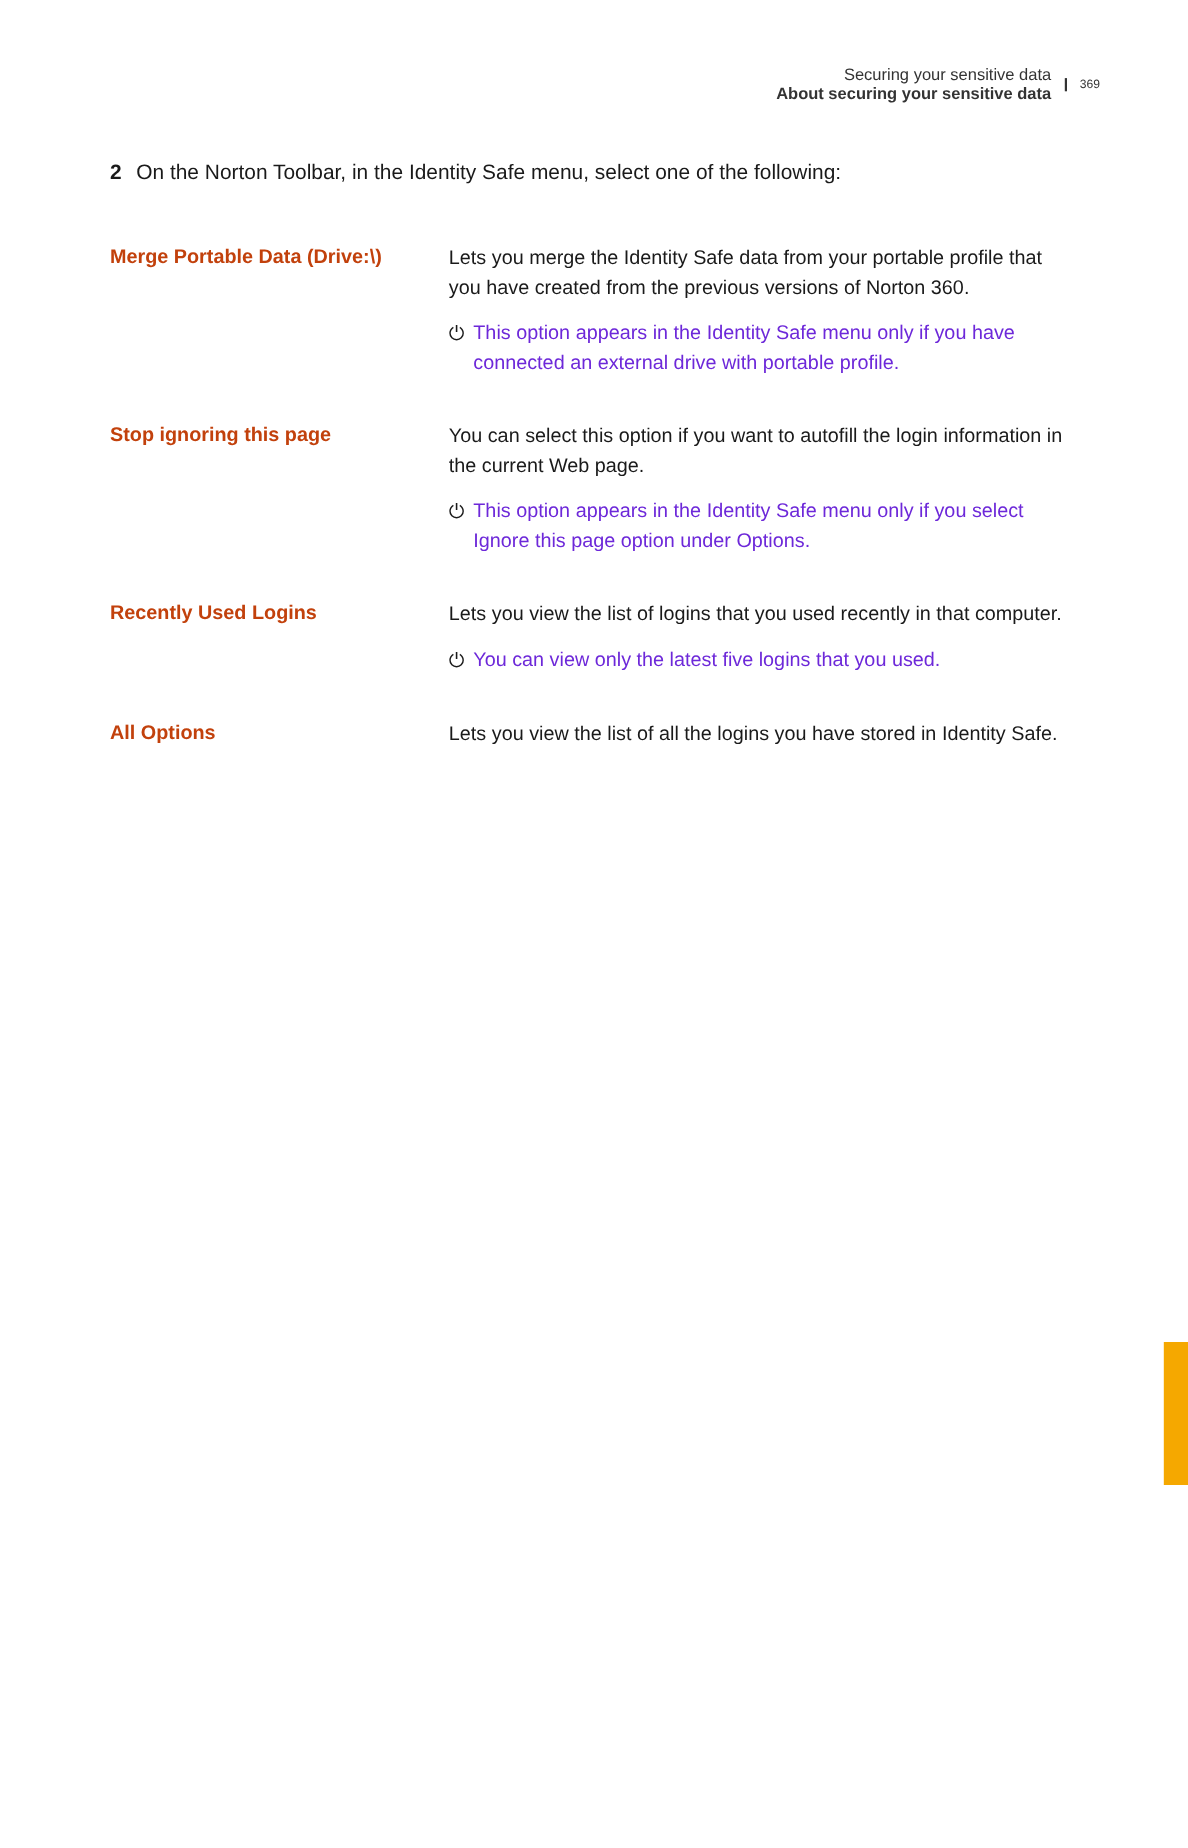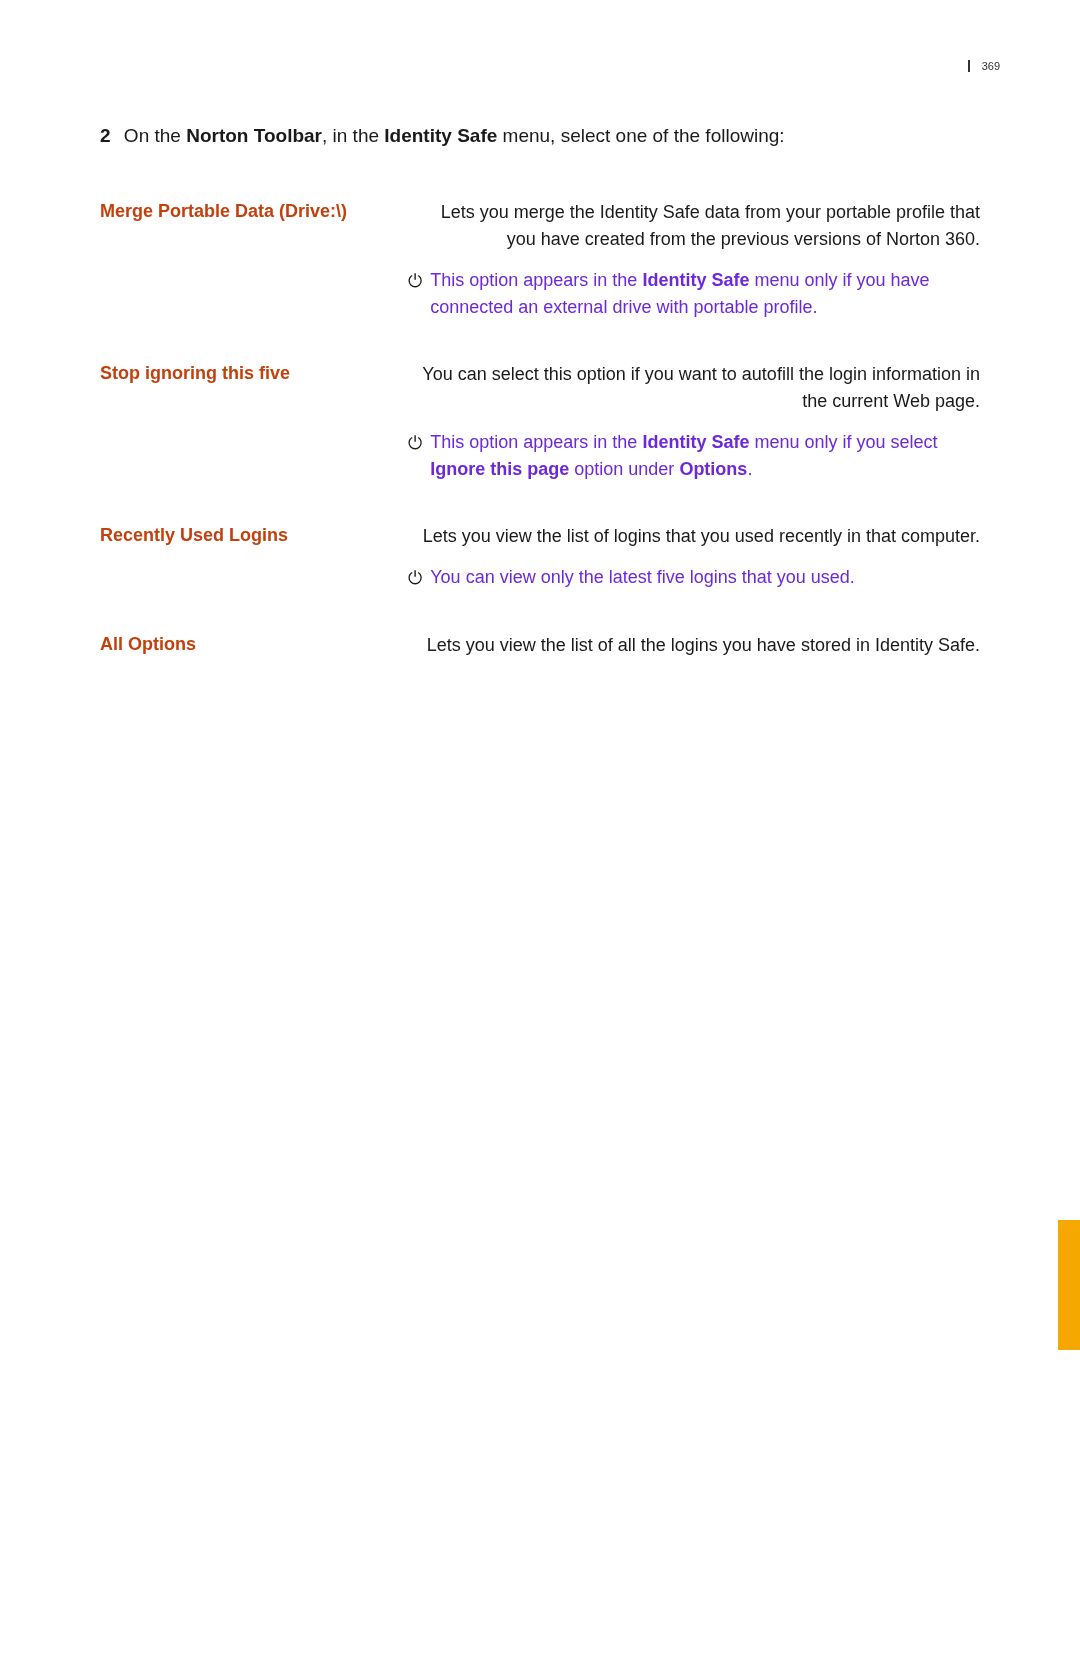--- a/index.html
+++ b/index.html
@@ -114,21 +114,20 @@
       width: 65%;
       padding: 0 0 40px 0;
       font-family: Arial, Helvetica, sans-serif;
       font-size: 18px;
       color: #1a1a1a;
       line-height: 1.5;
     }
 
     .option-desc-main {
       margin-bottom: 14px;
-      text-align: right;
     }
 
     .note-block {
       display: flex;
       align-items: flex-start;
       gap: 8px;
       margin-top: 10px;
       line-height: 1.5;
     }
 
@@ -151,30 +150,34 @@
       position: absolute;
       right: 0;
       bottom: 330px;
       width: 22px;
       height: 130px;
       background-color: #F5A800;
     }
 
     
     .bold {
-      font-weight: bold;
+      font-weight: normal;
     }
   </style>
 </head>
 <body>
 
 <div class="page-container">
 
   <div class="page-header">
     <div class="header-right">
+      <div class="header-text-block">
+        <span class="header-section-title">Securing your sensitive data</span>
+        <span class="header-chapter-title">About securing your sensitive data</span>
+      </div>
       <div class="page-number-block">369</div>
     </div>
   </div>
 
   <div class="main-content">
 
     <p class="step-intro">
       <span class="step-number">2</span>
       <span>On the </span><span class="bold">Norton Toolbar</span><span>, in the </span><span class="bold">Identity Safe</span><span> menu, select one of the following:</span>
     </p>
@@ -194,21 +197,21 @@
               <span class="note-icon">⏻</span>
               <span class="note-text">
                 This option appears in the <span class="bold">Identity Safe</span> menu only if you have connected an external drive with portable profile.
               </span>
             </div>
           </td>
         </tr>
 
         <tr>
           <td class="option-term-cell">
-            <span>Stop ignoring this five</span>
+            <span>Stop ignoring this page</span>
           </td>
           <td class="option-desc-cell">
             <div class="option-desc-main">
               <span>You can select this option if you want to autofill the login information in the current Web page.</span>
             </div>
             <div class="note-block">
               <span class="note-icon">⏻</span>
               <span class="note-text">
                 This option appears in the <span class="bold">Identity Safe</span> menu only if you select <span class="bold">Ignore this page</span> option under <span class="bold">Options</span>.
               </span>

